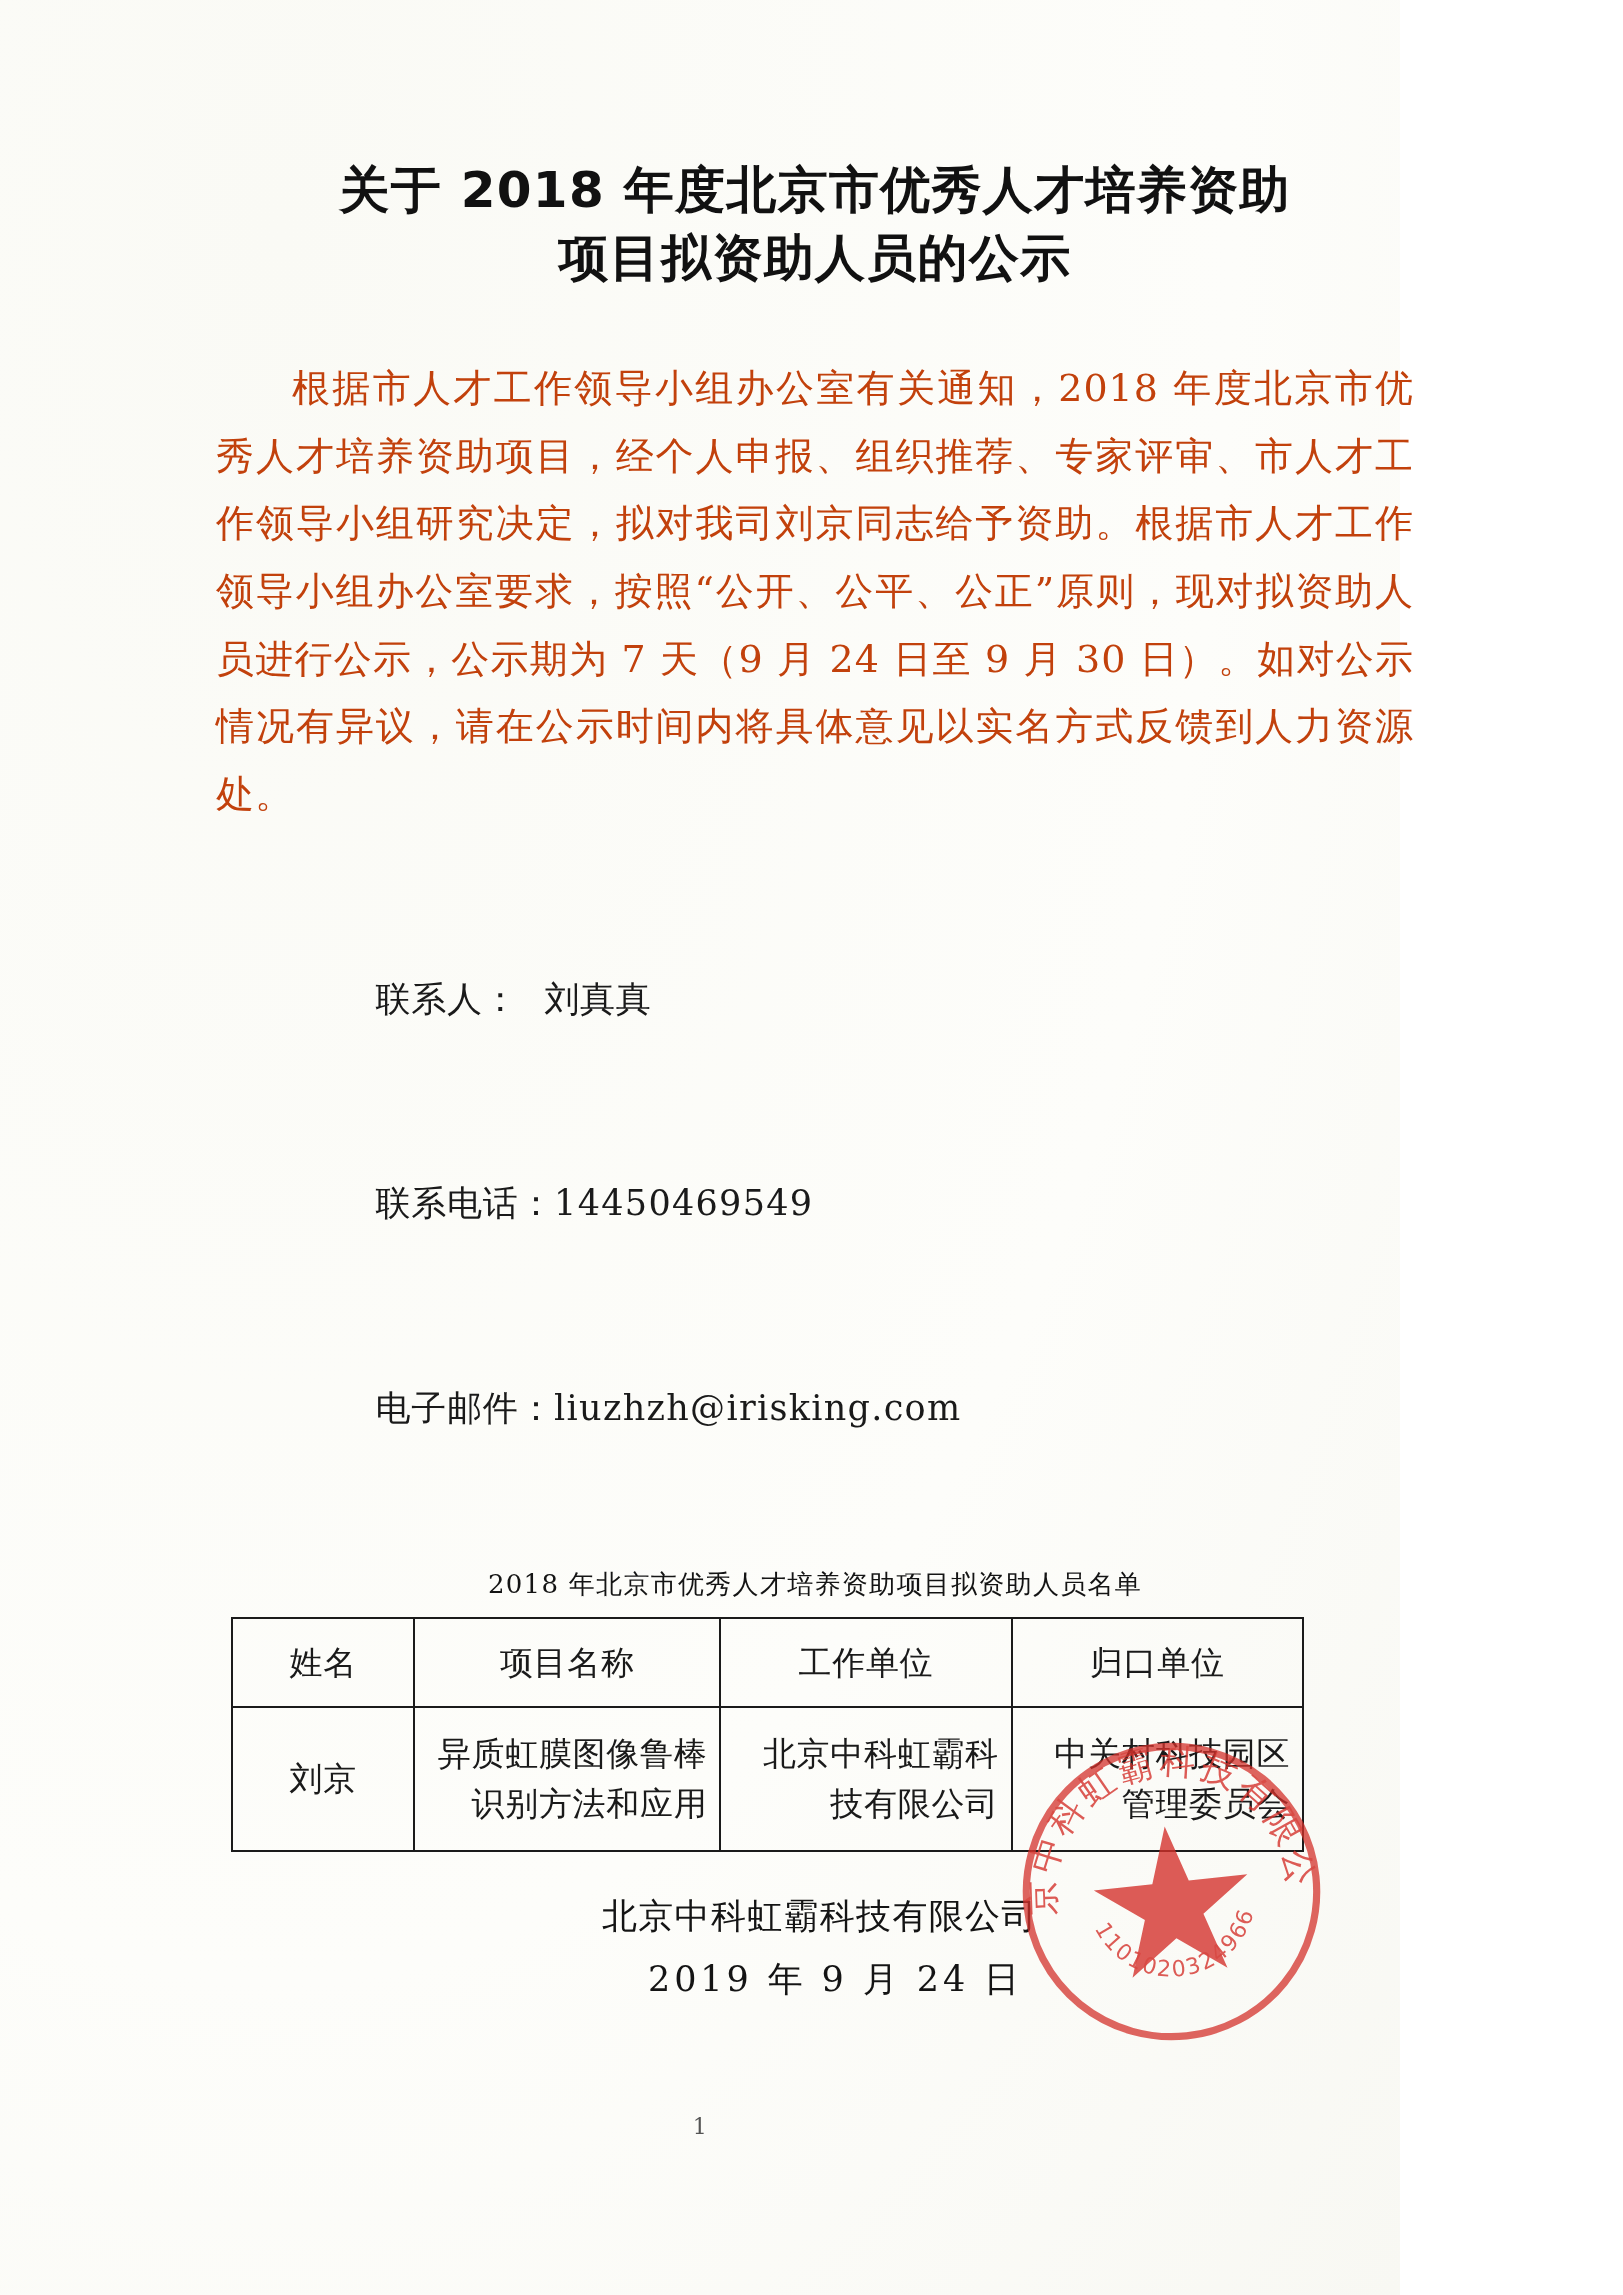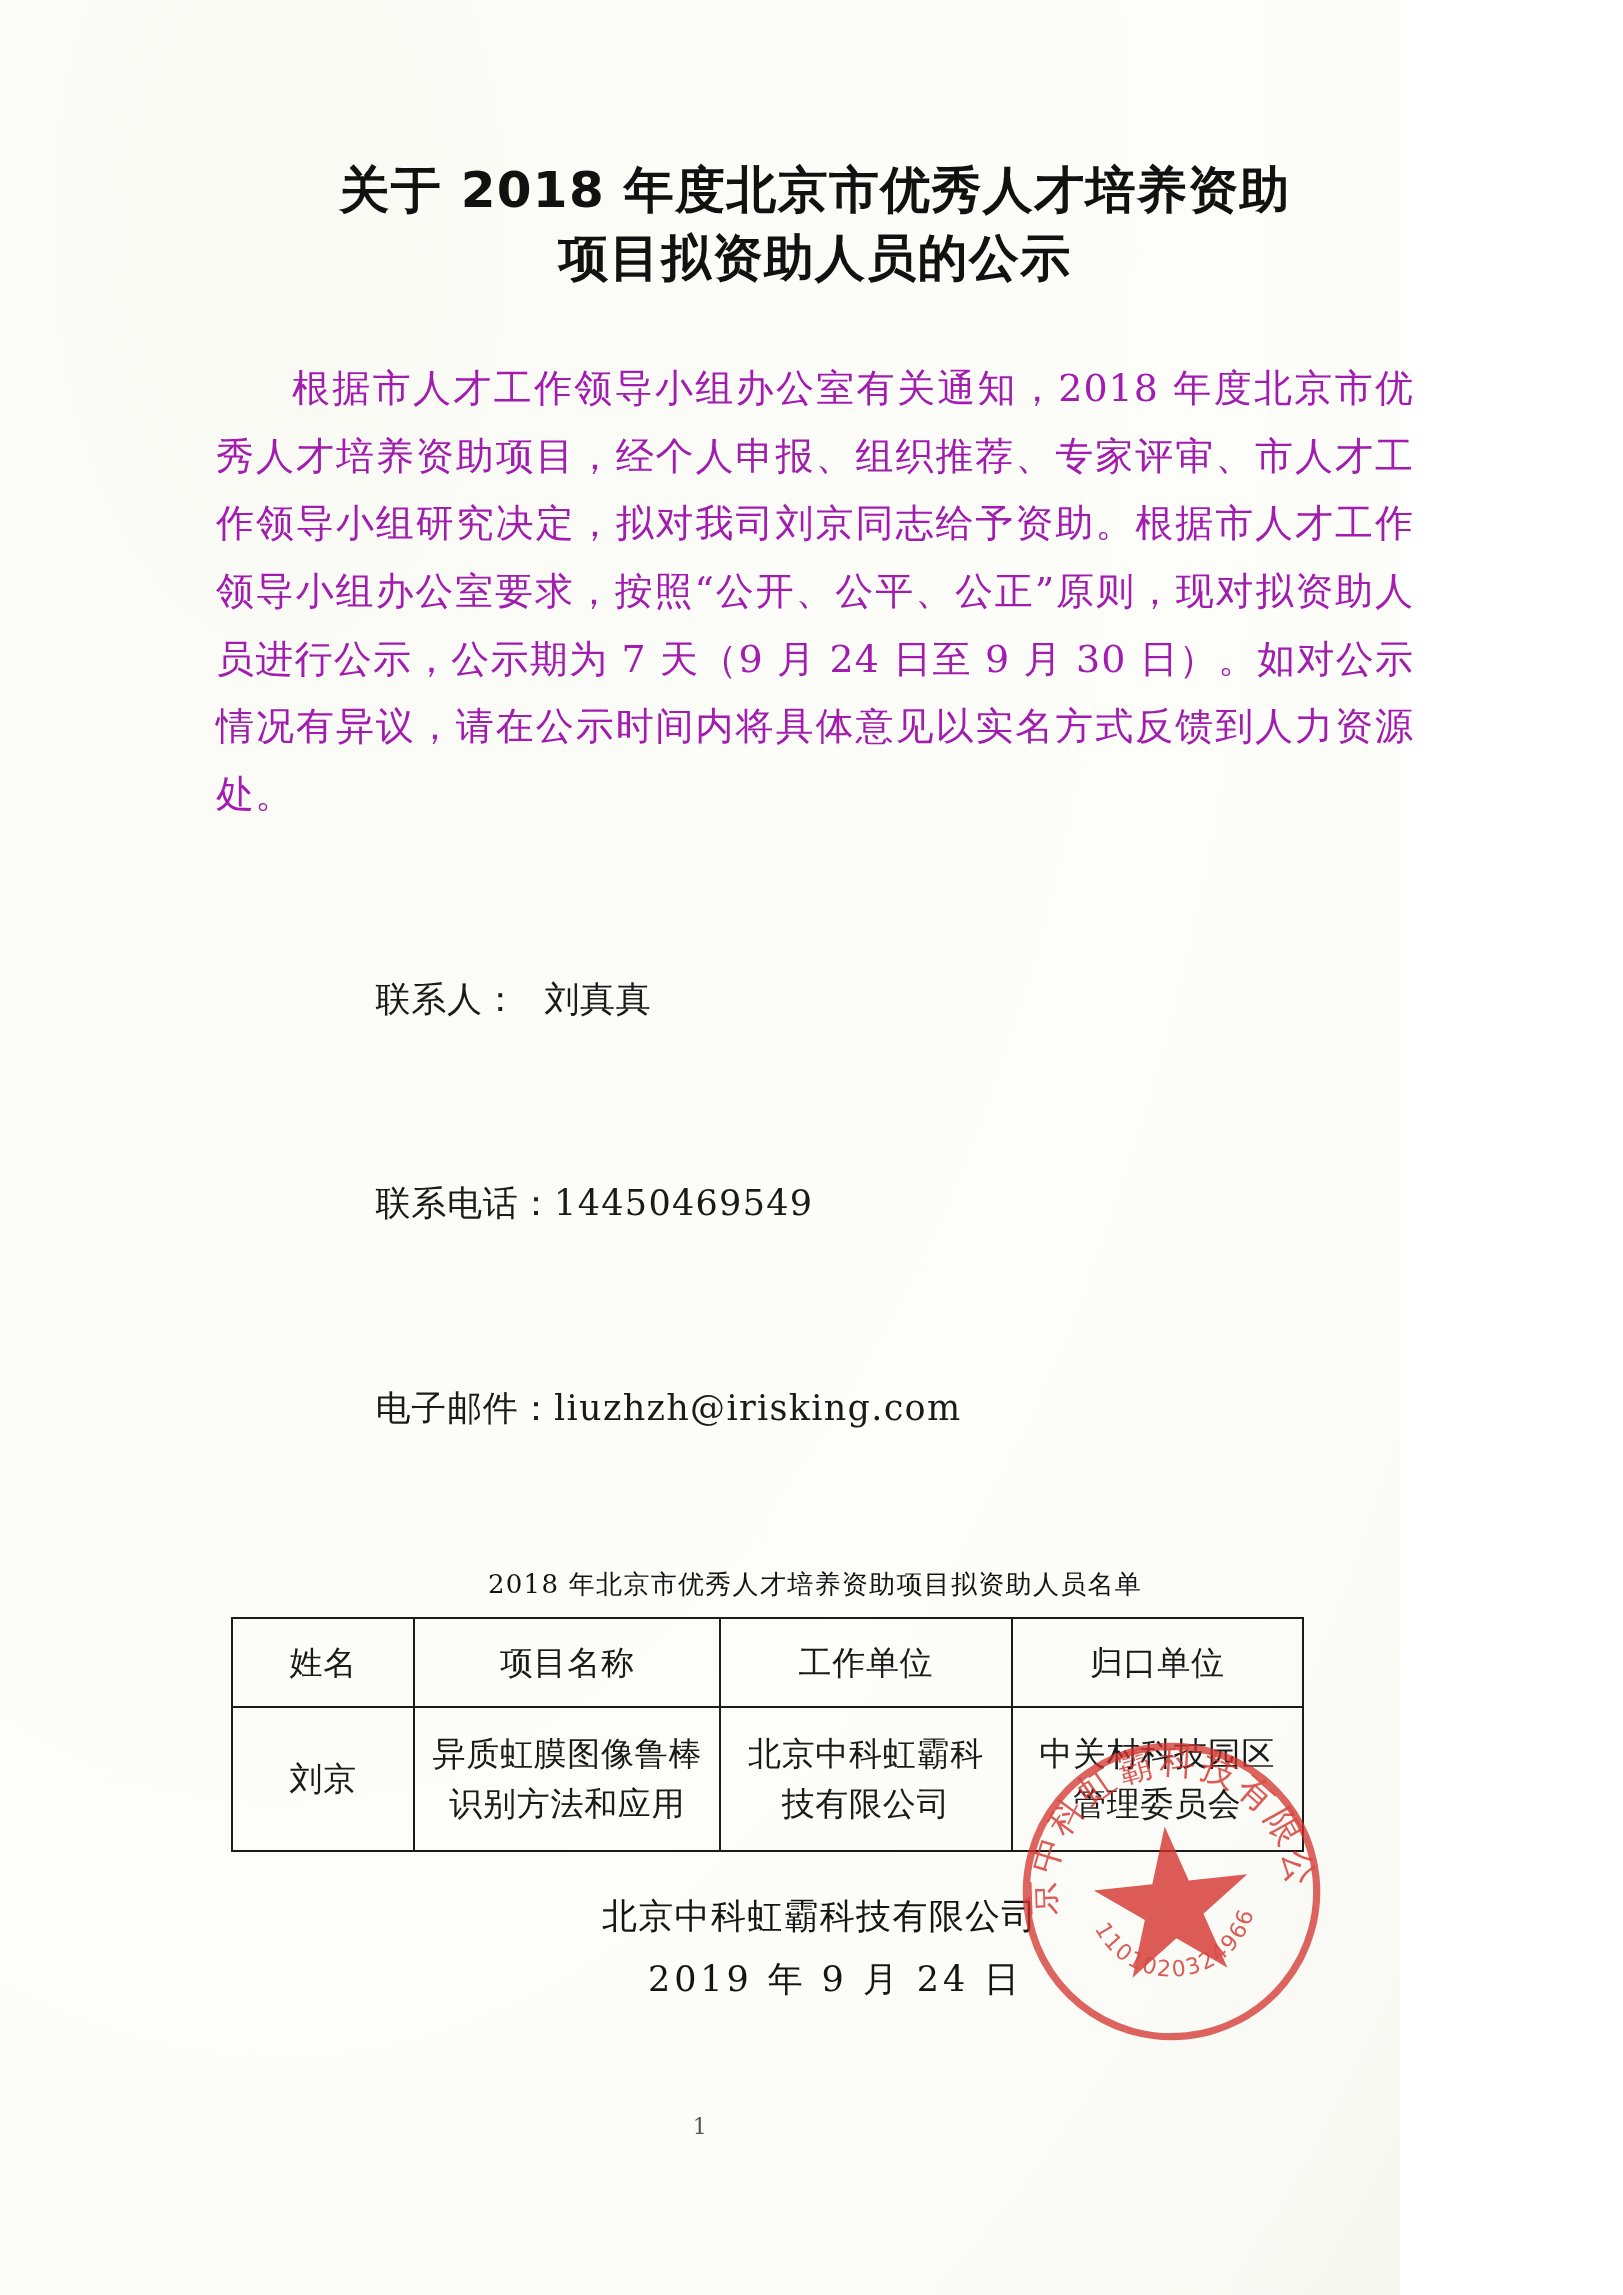--- a/index.html
+++ b/index.html
@@ -50,21 +50,21 @@
     display: block;
   }
   .body-para {
     margin-top: 63px;
     font-size: 38px;
     line-height: 1.78;
     text-align: justify;
     text-justify: inter-ideograph;
     text-indent: 2em;
     letter-spacing: 1px;
-    color: #a21caf;
+    color: #c2410c;
   }
   .contact-block {
     margin-top: 68px;
     padding-left: 65px;
     font-size: 35px;
     line-height: 1.95;
     letter-spacing: 0.7px;
   }
   .contact-line {
     white-space: pre;
@@ -96,21 +96,21 @@
     letter-spacing: 0.7px;
     vertical-align: middle;
   }
   table.roster th {
     text-align: center;
     font-weight: normal;
     height: 68px;
   }
   table.roster td {
     height: 124px;
-    text-align: center;
+    text-align: right;
   }
   table.roster td.name-cell {
     text-align: center;
   }
   col.c1 { width: 164px; }
   col.c2 { width: 275px; }
   col.c3 { width: 262px; }
   col.c4 { width: 262px; }
 
   .signature {

